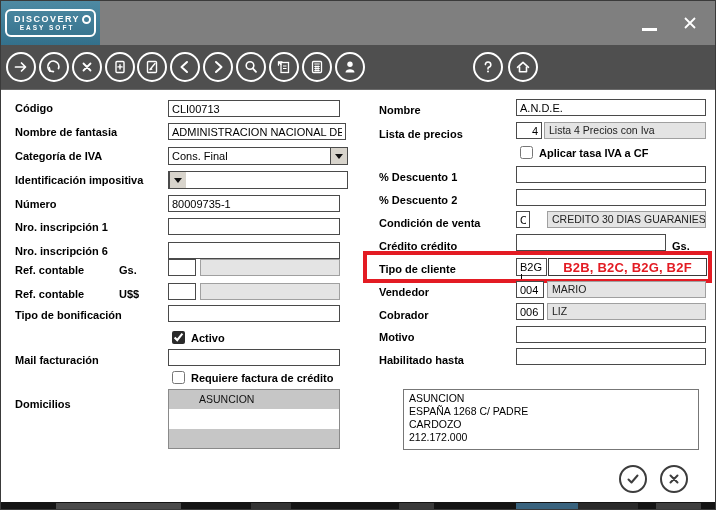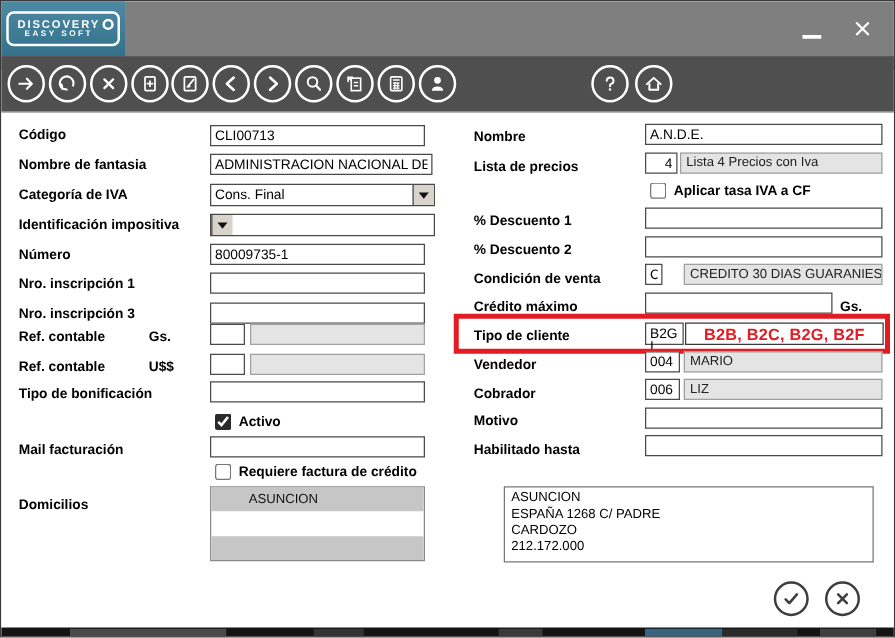--- a/index.html
+++ b/index.html
@@ -185,21 +185,21 @@
           <div class="dd-arrow"></div>
         </div>
     </div>
 
     <div class="lbl" style="left:14px; top:108px;">Número</div>
     <input class="inp" style="left: 167px; top: 105px; width: 172px;" value="80009735-1">
 
     <div class="lbl" style="left:14px; top:131px;">Nro. inscripción 1</div>
     <input class="inp" style="left: 167px; top: 128px; width: 172px;" value="">
 
-    <div class="lbl" style="left:14px; top:155px;">Nro. inscripción 3</div>
+    <div class="lbl" style="left:14px; top:155px;">Nro. inscripción 6</div>
     <input class="inp" style="left: 167px; top: 152px; width: 172px;" value="">
 
     <div class="lbl" style="left:14px; top:174px;">Ref. contable</div>
     <div class="lbl" style="left:118px; top:174px;">Gs.</div>
     <input class="inp" style="left: 167px; top: 169px; width: 28px;" value="">
     <div class="ro" style="left:199px; top:169px; width:140px;"></div>
 
     <div class="lbl" style="left:14px; top:198px;">Ref. contable</div>
     <div class="lbl" style="left:118px; top:198px;">U$$</div>
     <input class="inp" style="left: 167px; top: 193px; width: 28px;" value="">
@@ -237,21 +237,21 @@
     <div class="lbl" style="left:378px; top:81px;">% Descuento 1</div>
     <input class="inp" style="left: 515px; top: 76px; width: 190px;" value="">
 
     <div class="lbl" style="left:378px; top:104px;">% Descuento 2</div>
     <input class="inp" style="left: 515px; top: 99px; width: 190px;" value="">
 
     <div class="lbl" style="left:378px; top:127px;">Condición de venta</div>
     <input class="inp" style="left: 515px; top: 121px; width: 14px;" value="CV2">
     <div class="ro" style="left:546px; top:121px; width:159px;">CREDITO 30 DIAS GUARANIES</div>
 
-    <div class="lbl" style="left:378px; top:150px;">Crédito máximo</div>
+    <div class="lbl" style="left:378px; top:150px;">Crédito crédito</div>
     <input class="inp" style="left: 515px; top: 144px; width: 150px;" value="">
     <div class="lbl" style="left:671px; top:150px;">Gs.</div>
 
     <div class="lbl" style="left:378px; top:173px;">Tipo de cliente</div>
     <div class="inp" style="left:515px; top:168px; width:31px; height:18px; padding-top:2px;"><span>B2G</span><span class="caret"></span></div>
     <div class="red-note">B2B, B2C, B2G, B2F</div>
     <div class="red-rect"></div>
 
     <div class="lbl" style="left:378px; top:196px;">Vendedor</div>
     <input class="inp" style="left: 515px; top: 191px; width: 28px;" value="004">

